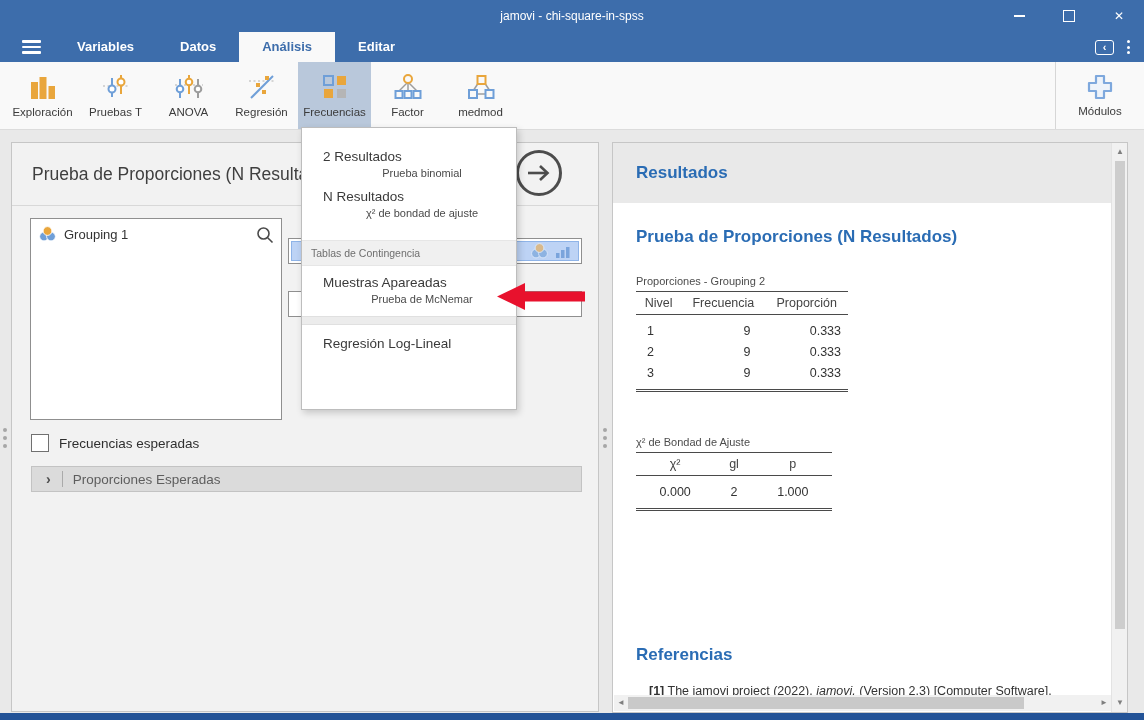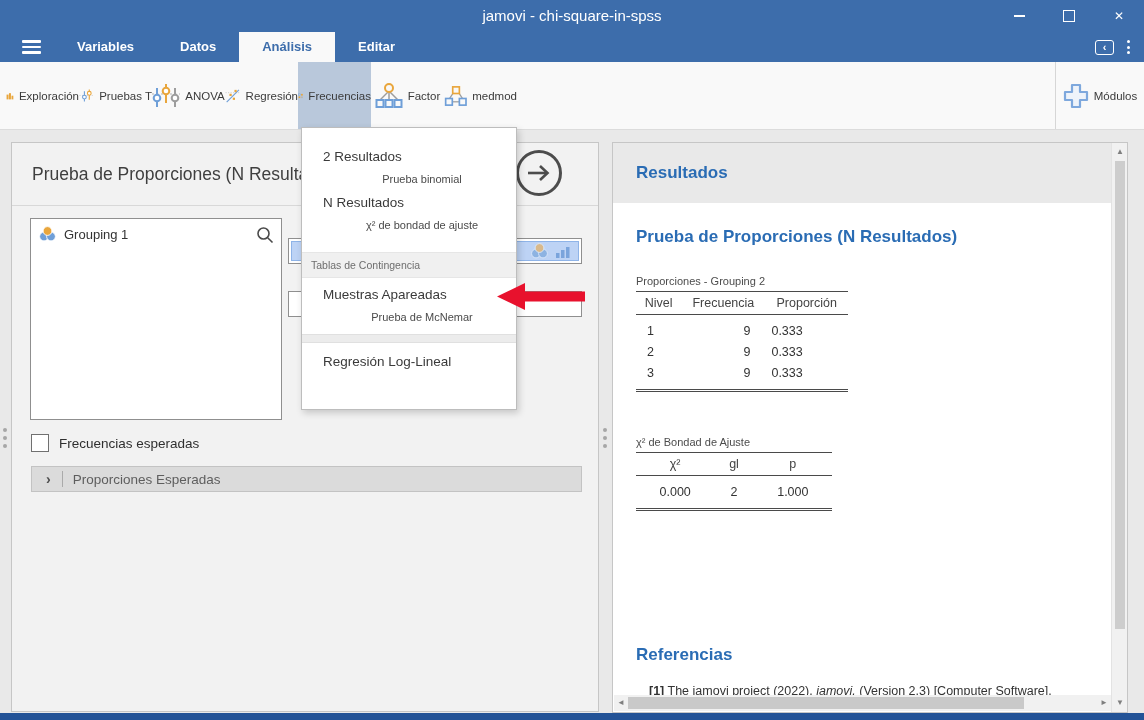--- a/index.html
+++ b/index.html
@@ -1,38 +1,38 @@
 <!DOCTYPE html>
 <html><head>
 <meta charset="utf-8">
 <style>
   html,body{margin:0;padding:0;background:#d0d0d0;}
   .stage{position:relative;width:1144px;height:720px;background:#e9e9e9;overflow:hidden;
          font-family:"Liberation Sans", sans-serif; -webkit-font-smoothing:antialiased;}
   
   .titlebar{position:absolute;left:0;top:0;right:0;height:32px;background:#3d6dab;}
-  .wtitle{color:#fff;font-size:15px;text-align:center;line-height:32px;}
+  .wtitle{color:#fff;font-size:12px;text-align:center;line-height:32px;}
   .winctl{position:absolute;right:0;top:0;height:32px;display:flex;}
   .wbtn{width:50px;height:32px;display:flex;align-items:center;justify-content:center;color:#fff;}
   .min-glyph{width:11px;height:2px;background:#fff;}
   .max-glyph{width:10px;height:10px;border:1.5px solid #fff;}
   .close-glyph{font-size:12px;line-height:1;}
   
   .tabbar{position:absolute;left:0;top:32px;right:0;height:30px;background:#3d6dab;display:flex;align-items:stretch;}
   .burger{width:54px;display:flex;flex-direction:column;justify-content:center;gap:3px;padding-left:22px;box-sizing:border-box;}
   .burger i{display:block;width:19px;height:2.5px;background:#fff;border-radius:1px;}
   .tab{padding:0 23px;line-height:30px;color:#fff;font-size:13px;font-weight:600;cursor:default;}
   .tab.active{background:#f9f9f9;color:#3d6dab;}
   .tabbar-right{margin-left:auto;display:flex;align-items:center;gap:13px;padding-right:14px;}
   .collapse-box{width:17px;height:13px;border:1.5px solid #fff;border-radius:3px;color:#fff;font-size:11px;line-height:12px;text-align:center;font-weight:bold;}
   .kebab{display:flex;flex-direction:column;gap:2.5px;}
   .kebab i{width:3px;height:3px;background:#fff;border-radius:50%;}
   
   .ribbon{position:absolute;left:0;top:62px;right:0;height:68px;background:#f9f9f9;border-bottom:1px solid #dcdcdc;display:flex;align-items:stretch;padding-left:6px;box-sizing:border-box;}
-  .rbtn{width:73px;display:flex;align-items:center;justify-content:center;gap:5px;padding-top:0;box-sizing:border-box;}
+  .rbtn{width:73px;display:flex;flex-direction:column;align-items:center;justify-content:center;gap:5px;padding-top:0;box-sizing:border-box;}
   .rbtn .lbl{font-size:11.5px;color:#3b3b3b;white-space:nowrap;}
   .rbtn.active{background:#b9c8db;align-items:center;}
   .rdivider{margin-left:auto;width:1px;background:#d6d6d6;}
   .rbtn.modules{width:88px;}
   
   .opanel{position:absolute;left:11px;top:142px;width:588px;height:570px;background:#f2f2f2;border:1px solid #c6c6c6;box-sizing:border-box;}
   .opanel-header{position:absolute;left:0;top:0;right:0;height:62px;border-bottom:1px solid #d8d8d8;}
   .opanel-title{position:absolute;left:20px;top:0;line-height:62px;font-size:17.5px;color:#3f3f3f;white-space:nowrap;}
   .arrow-btn{position:absolute;left:504px;top:7px;width:46px;height:46px;border:3px solid #4c4c4c;border-radius:50%;box-sizing:border-box;display:flex;align-items:center;justify-content:center;background:transparent;}
   .varbox{position:absolute;left:18px;top:75px;width:250px;height:200px;background:#fff;border:1px solid #8f8f8f;}
@@ -59,21 +59,21 @@
   .jtbl-title{font-size:11px;color:#4c4c4c;padding-bottom:4px;}
   table.jtbl{border-collapse:collapse;font-size:12.5px;color:#333;}
   table.jtbl th{border-top:1px solid #4a4a4a;border-bottom:1px solid #4a4a4a;font-weight:normal;color:#444;padding:4px 6px;text-align:center;}
   table.jtbl tbody{border-bottom:3px double #4a4a4a;}
   table.jtbl td{padding:3.5px 6px;}
   table.jtbl tbody tr:first-child td{padding-top:9px;}
   table.jtbl tbody tr:last-child td{padding-bottom:9px;}
   .t1 table{width:212px;}
   .t1 td:nth-child(1){text-align:left;padding-left:11px;}
   .t1 td:nth-child(2){text-align:right;padding-right:15px;}
-  .t1 td:nth-child(3){text-align:left;padding-right:7px;}
+  .t1 td:nth-child(3){text-align:right;padding-right:7px;}
   .t2 table{width:196px;}
   .t2 td{text-align:center;}
   .ref-line{position:absolute;left:36px;top:541px;font-size:12.5px;color:#333;white-space:nowrap;width:465px;overflow:hidden;z-index:1;}
   .ref-line b{font-weight:bold;}
   
   .vscroll{position:absolute;right:0;top:0;bottom:0;width:16px;background:#f1f1f1;border-left:1px solid #e3e3e3;z-index:6;box-sizing:border-box;}
   .vthumb{position:absolute;left:3px;top:18px;width:10px;height:468px;background:#cdcdcd;}
   .sarrow{position:absolute;color:#7f7f7f;font-size:8px;line-height:1;}
   .va-up{top:5px;left:4px;}
   .va-down{bottom:5px;left:4px;}
@@ -81,21 +81,21 @@
   .hthumb{position:absolute;left:14px;top:2px;width:396px;height:12px;background:#c9c9c9;}
   .ha-left{left:3px;top:4px;}
   .ha-right{right:3px;top:4px;}
   
   .menu{position:absolute;left:301px;top:127px;width:216px;height:283px;background:#fff;border:1px solid #bdbdbd;box-shadow:2px 3px 7px rgba(0,0,0,0.18);z-index:50;box-sizing:border-box;padding-top:8px;}
   .menu-h{height:24px;line-height:24px;background:#f0f0f0;color:#6e6e6e;font-size:10.5px;padding-left:9px;border-top:1px solid #e6e6e6;border-bottom:1px solid #e6e6e6;}
   .mh2{margin-top:20px;}
   .mi{margin-top:12px;}
   .mi.tight{margin-top:8px;}
   .mi .mi-t{font-size:13.5px;color:#3a3a3a;padding-left:21px;line-height:17px;}
-  .mi .mi-s{font-size:11px;color:#4a4a4a;text-align:center;padding-left:26px;line-height:14px;margin-top:7px;}
+  .mi .mi-s{font-size:11px;color:#4a4a4a;text-align:center;padding-left:26px;line-height:14px;margin-top:1px;}
   .menu-div{height:7px;background:#ececec;border-top:1px solid #e0e0e0;border-bottom:1px solid #e0e0e0;margin-top:10px;}
   .mi-single{margin-top:10px;font-size:13.5px;color:#3a3a3a;padding-left:21px;line-height:17px;}
   
   .red-arrow{position:absolute;left:497px;top:283px;z-index:60;}
   
   .taskstrip{position:absolute;left:0;bottom:0;right:0;height:7px;background:#235397;}
 </style>
 </head>
 <body>
 

